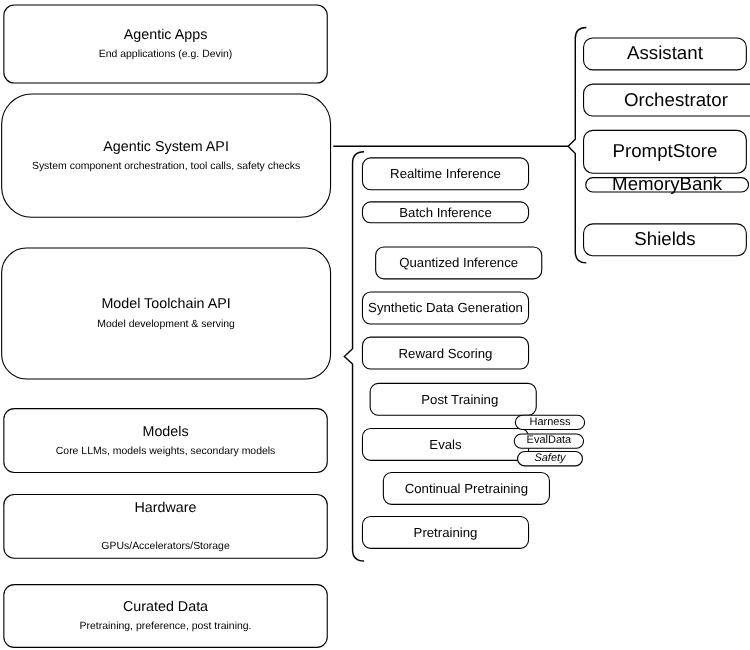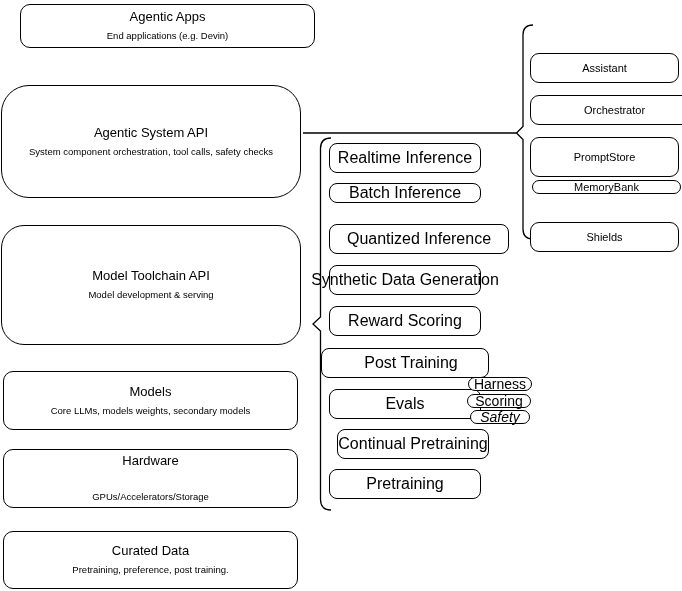--- a/index.html
+++ b/index.html
@@ -20,49 +20,49 @@
     box-sizing:border-box;
     display:flex;
     flex-direction:column;
     align-items:center;
     justify-content:center;
     text-align:center;
     z-index:2;
   }
   .stack-box .title{font-size:13px;line-height:1.15;margin-bottom:5px;white-space:nowrap;}
   .stack-box .subtitle{font-size:9.5px;line-height:1.2;white-space:nowrap;}
-  .item-box{font-size:16px;white-space:nowrap;}
-  .comp-box{font-size:11px;white-space:nowrap;margin-top:19px;}
+  .item-box{font-size:12px;white-space:nowrap;}
+  .comp-box{font-size:17px;white-space:nowrap;}
   .pill{
     position:absolute;
     background:#ffffff;
     border:1.1px solid #000000;
     border-radius:8px;
     box-sizing:border-box;
     display:flex;
     align-items:center;
     justify-content:center;
-    font-size:14px;
+    font-size:10px;
     line-height:1;
     white-space:nowrap;
     z-index:3;
   }
 </style>
 </head>
 <body>
 
 <div class="canvas">
 
   <svg class="connectors" viewBox="0 0 682 591" xmlns="http://www.w3.org/2000/svg">
     <path d="M303,133 L516.5,133" stroke="#000000" stroke-width="1.3" fill="none"></path>
     <path d="M533,25 Q523,25 523,35 L523,126.5 L516.5,133 L523,139.5 L523,229 Q523,239 533,239" stroke="#000000" stroke-width="1.3" fill="none"></path>
     <path d="M331,138 Q320.5,138 320.5,148.5 L320.5,317 L313,324 L320.5,331 L320.5,499.5 Q320.5,510 331,510" stroke="#000000" stroke-width="1.3" fill="none"></path>
   </svg>
 
-  <div class="node stack-box" style="left:20px;top:4px;width:295px;height:44px;border-radius:10px;">
+  <div class="node stack-box" style="left:3px;top:4px;width:295px;height:72px;border-radius:10px;">
     <div class="title">Agentic Apps</div>
     <div class="subtitle">End applications (e.g. Devin)</div>
   </div>
 
   <div class="node stack-box" style="left:1px;top:85px;width:300px;height:113px;border-radius:28px;">
     <div class="title">Agentic System API</div>
     <div class="subtitle">System component orchestration, tool calls, safety checks</div>
   </div>
 
   <div class="node stack-box" style="left:1px;top:225px;width:300px;height:120px;border-radius:23px;">
@@ -80,30 +80,30 @@
     <div class="subtitle">GPUs/Accelerators/Storage</div>
   </div>
 
   <div class="node stack-box" style="left:3px;top:531px;width:295px;height:58px;border-radius:10px;">
     <div class="title">Curated Data</div>
     <div class="subtitle">Pretraining, preference, post training.</div>
   </div>
 
   <div class="node item-box" style="left:329px;top:143px;width:152px;height:30px;border-radius:8px;">Realtime Inference</div>
   <div class="node item-box" style="left:329px;top:183px;width:152px;height:20px;border-radius:8px;">Batch Inference</div>
-  <div class="node item-box" style="left:329px;top:224px;width:180px;height:30px;border-radius:8px;text-align:center;">Quantized Inference</div>
+  <div class="node item-box" style="left:341px;top:224px;width:152px;height:30px;border-radius:8px;text-align:center;">Quantized Inference</div>
   <div class="node item-box" style="left:329px;top:265px;width:152px;height:30px;border-radius:8px;">Synthetic Data Generation</div>
   <div class="node item-box" style="left:329px;top:306px;width:152px;height:30px;border-radius:8px;">Reward Scoring</div>
-  <div class="node item-box" style="left:321px;top:348px;width:168px;height:30px;border-radius:8px;padding-left:12px;">Post Training</div>
+  <div class="node item-box" style="left:336px;top:348px;width:152px;height:30px;border-radius:8px;padding-left:12px;">Post Training</div>
   <div class="node item-box" style="left:329px;top:389px;width:152px;height:30px;border-radius:8px;">Evals</div>
-  <div class="node item-box" style="left:337px;top:429px;width:152px;height:30px;border-radius:8px;">Continual Pretraining</div>
+  <div class="node item-box" style="left:348px;top:429px;width:152px;height:30px;border-radius:8px;">Continual Pretraining</div>
   <div class="node item-box" style="left:329px;top:469px;width:152px;height:30px;border-radius:8px;">Pretraining</div>
 
   <div class="pill" style="left:468px;top:377px;width:64px;height:14px;">Harness</div>
-  <div class="pill" style="left:467px;top:394px;width:64px;height:14px;">Scoring</div>
+  <div class="pill" style="left:467px;top:394px;width:64px;height:14px;">EvalData</div>
   <div class="pill" style="left:470px;top:410px;width:60px;height:14px;font-style:italic;">Safety</div>
 
   <div class="node comp-box" style="left:530px;top:34px;width:149px;height:30px;border-radius:9px;">Assistant</div>
   <div class="node comp-box" style="left:530px;top:76px;width:169px;height:30px;border-radius:9px;">Orchestrator</div>
   <div class="node comp-box" style="left:530px;top:118px;width:149px;height:40px;border-radius:9px;">PromptStore</div>
   <div class="node comp-box" style="left:532px;top:161px;width:149px;height:14px;border-radius:9px;">MemoryBank</div>
   <div class="node comp-box" style="left:530px;top:203px;width:149px;height:30px;border-radius:9px;">Shields</div>
 
 </div>
 

